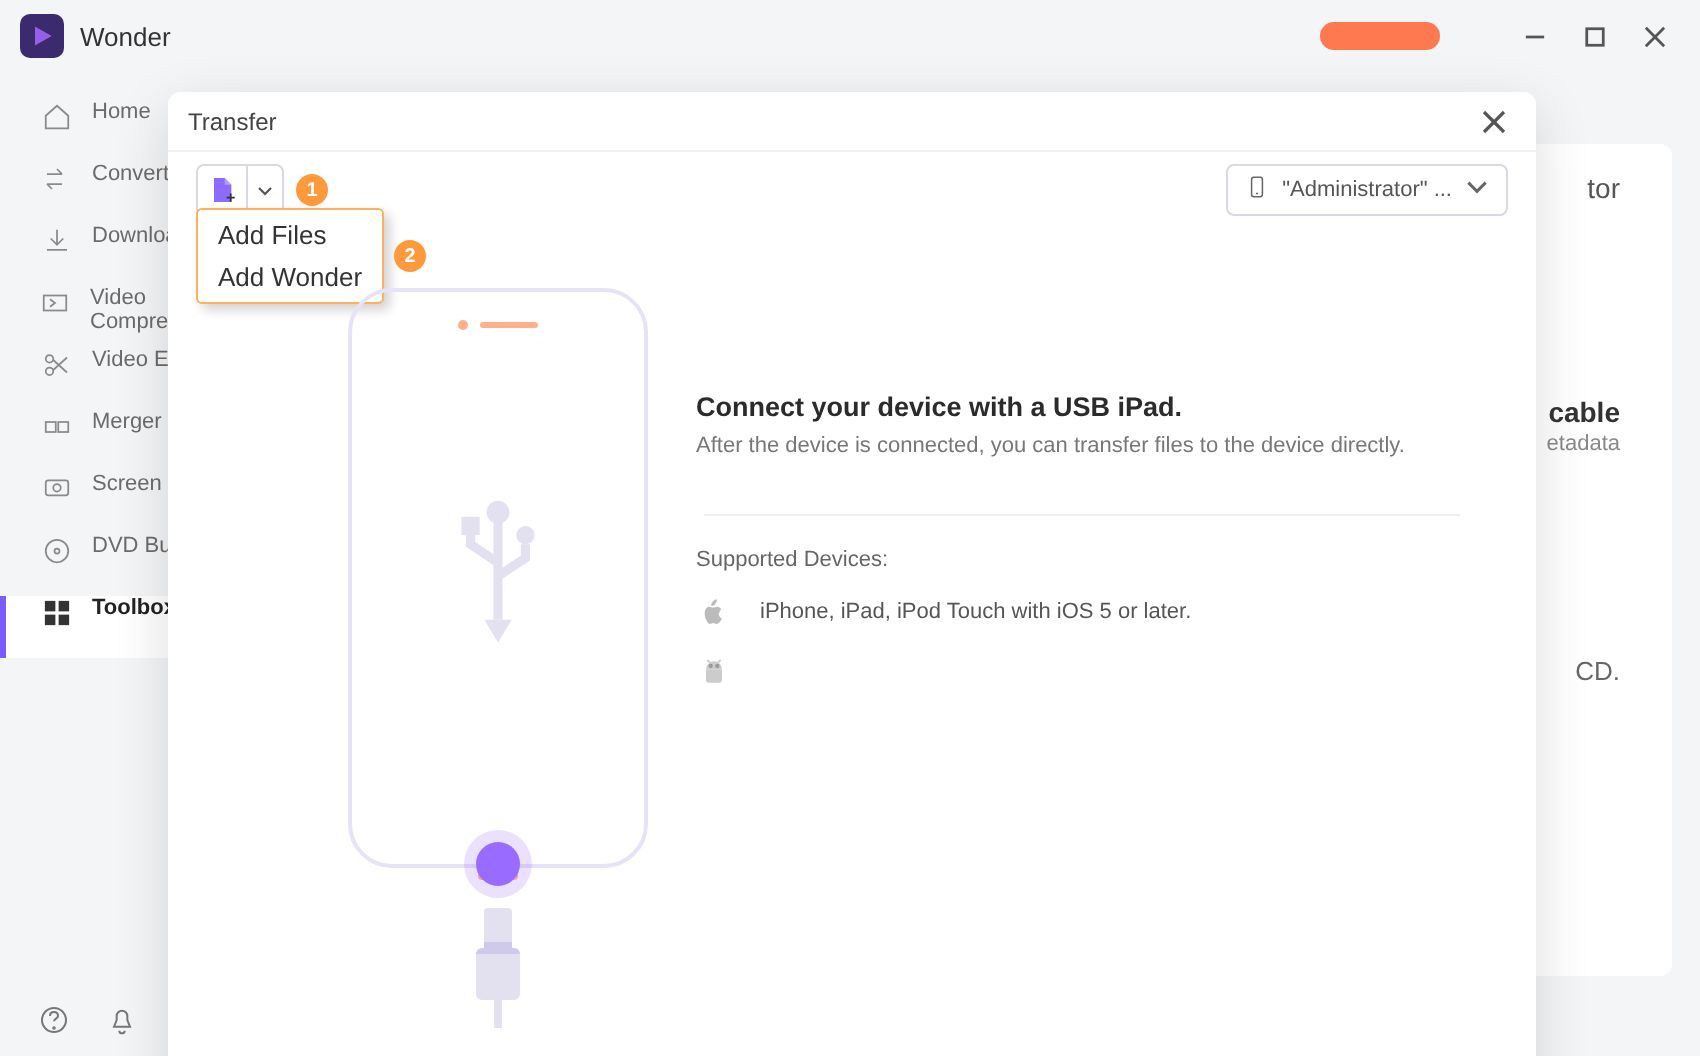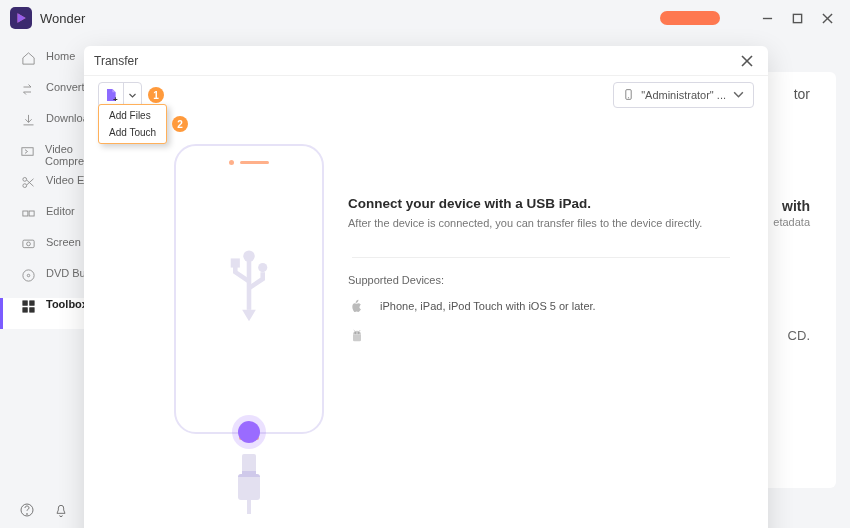--- a/index.html
+++ b/index.html
@@ -39,21 +39,21 @@
   .modal-close { margin-left: auto; width: 22px; height: 22px; display:flex; align-items:center; justify-content:center; cursor:pointer; }
   .modal-close svg { width:12px; height:12px; stroke:#555; stroke-width:1.6; }
 
   .modal-toolbar { height: 38px; display: flex; align-items: center; padding: 0 14px; }
   .add-btn { display: flex; align-items: center; height: 26px; border: 1px solid #d9d9e3; border-radius: 4px; background: #fff; cursor:pointer; }
   .add-btn .icon-part { width: 24px; display:flex; align-items:center; justify-content:center; }
   .add-btn .caret-part { width: 18px; border-left: 1px solid #d9d9e3; height:100%; display:flex; align-items:center; justify-content:center; }
   .badge { width: 16px; height: 16px; border-radius: 50%; background: #ff9a3c; color: #fff; font-size: 10px; font-weight: 600; display:flex; align-items:center; justify-content:center; margin-left: 6px; }
 
   .dropdown { position: absolute; left: 14px; top: 58px; background: #fff; border: 1.5px solid #ffb05a; border-radius: 3px; box-shadow: 3px 3px 6px rgba(0,0,0,0.18); padding: 2px 0; }
-  .dropdown .dd-item { padding: 3px 10px; font-size: 10px; color: #333; white-space: nowrap; cursor:pointer; }
+  .dropdown .dd-item { padding: 3px 10px; font-size: 13px; color: #333; white-space: nowrap; cursor:pointer; }
   .dd-badge { position:absolute; right:-22px; top:50%; transform:translateY(-50%); width:16px; height:16px; border-radius:50%; background:#ff9a3c; color:#fff; font-size:10px; font-weight:600; display:flex; align-items:center; justify-content:center;}
 
   .device-select { margin-left:auto; display:flex; align-items:center; gap:6px; height:26px; border:1px solid #d9d9e3; border-radius:4px; padding:0 8px; font-size:11px; color:#555; cursor:pointer; min-width:112px; }
   .device-select svg { width:13px; height:13px; stroke:#666; stroke-width:1.4; fill:none; }
 
   
   .phone-area { position:absolute; left:60px; top:98px; width:210px; height:370px; display:flex; flex-direction:column; align-items:center; }
   .phone-body { width:150px; height:290px; border:2.5px solid #e6e2f7; border-radius:22px; position:relative; display:flex; align-items:center; justify-content:center; }
   .phone-notch { position:absolute; top:14px; width:40px; height:4px; display:flex; align-items:center; gap:6px; }
   .notch-dot { width:5px; height:5px; border-radius:50%; background:#ffb08a; }
@@ -152,21 +152,21 @@
       </span>
     <span>Video Editor</span>
   </div>
   <div class="side-item">
     <span class="side-icon">
         <svg viewBox="0 0 24 24">
           <rect x="3" y="8" width="8" height="8"></rect>
           <rect x="13" y="8" width="8" height="8"></rect>
         </svg>
       </span>
-    <span>Editor</span>
+    <span>Merger</span>
   </div>
   <div class="side-item">
     <span class="side-icon">
         <svg viewBox="0 0 24 24">
           <rect x="3" y="5" width="18" height="12" rx="2"></rect>
           <circle cx="12" cy="11" r="3"></circle>
         </svg>
       </span>
     <span>Screen Recorder</span>
   </div>
@@ -187,21 +187,21 @@
           <rect x="3" y="14" width="7" height="7"></rect>
           <rect x="14" y="14" width="7" height="7"></rect>
         </svg>
       </span>
     <span>Toolbox</span>
   </div>
 </div>
 
 <div class="main-bg">
   <span class="peek-right" style="top:14px; font-size:14px;">tor</span>
-  <span class="peek-right" style="top:126px; font-size:14px; font-weight:600; color:#333;">with</span>
+  <span class="peek-right" style="top:126px; font-size:14px; font-weight:600; color:#333;">cable</span>
   <span class="peek-right" style="top:144px; font-size:11px; color:#888;">etadata</span>
   <span class="peek-right" style="top:256px; font-size:13px; color:#666;">CD.</span>
 </div>
 
 <div class="bottombar">
   <span class="bi">
       <svg viewBox="0 0 24 24">
         <circle cx="12" cy="12" r="9"></circle>
         <path d="M9 9c0-2 1.5-3 3-3s3 1 3 3c0 2-3 2-3 4"></path>
         <circle cx="12" cy="18" r="0.6" fill="#777"></circle>
@@ -255,21 +255,21 @@
           </svg></span>
       <span style="flex:1; overflow:hidden; text-overflow:ellipsis; white-space:nowrap;">"Administrator" ...</span>
       <span><svg viewBox="0 0 12 12">
             <path d="M2 4 L6 8 L10 4"></path>
           </svg></span>
     </div>
   </div>
 
   <div class="dropdown" style="position:absolute;">
     <div class="dd-item">Add Files</div>
-    <div class="dd-item">Add Touch</div>
+    <div class="dd-item">Add Wonder</div>
     <span class="dd-badge">2</span>
   </div>
 
   <div class="phone-area">
     <div class="phone-body">
       <div class="phone-notch">
         <span class="notch-dot"></span>
           <span class="notch-bar"></span>
       </div>
       <span class="usb-symbol">

